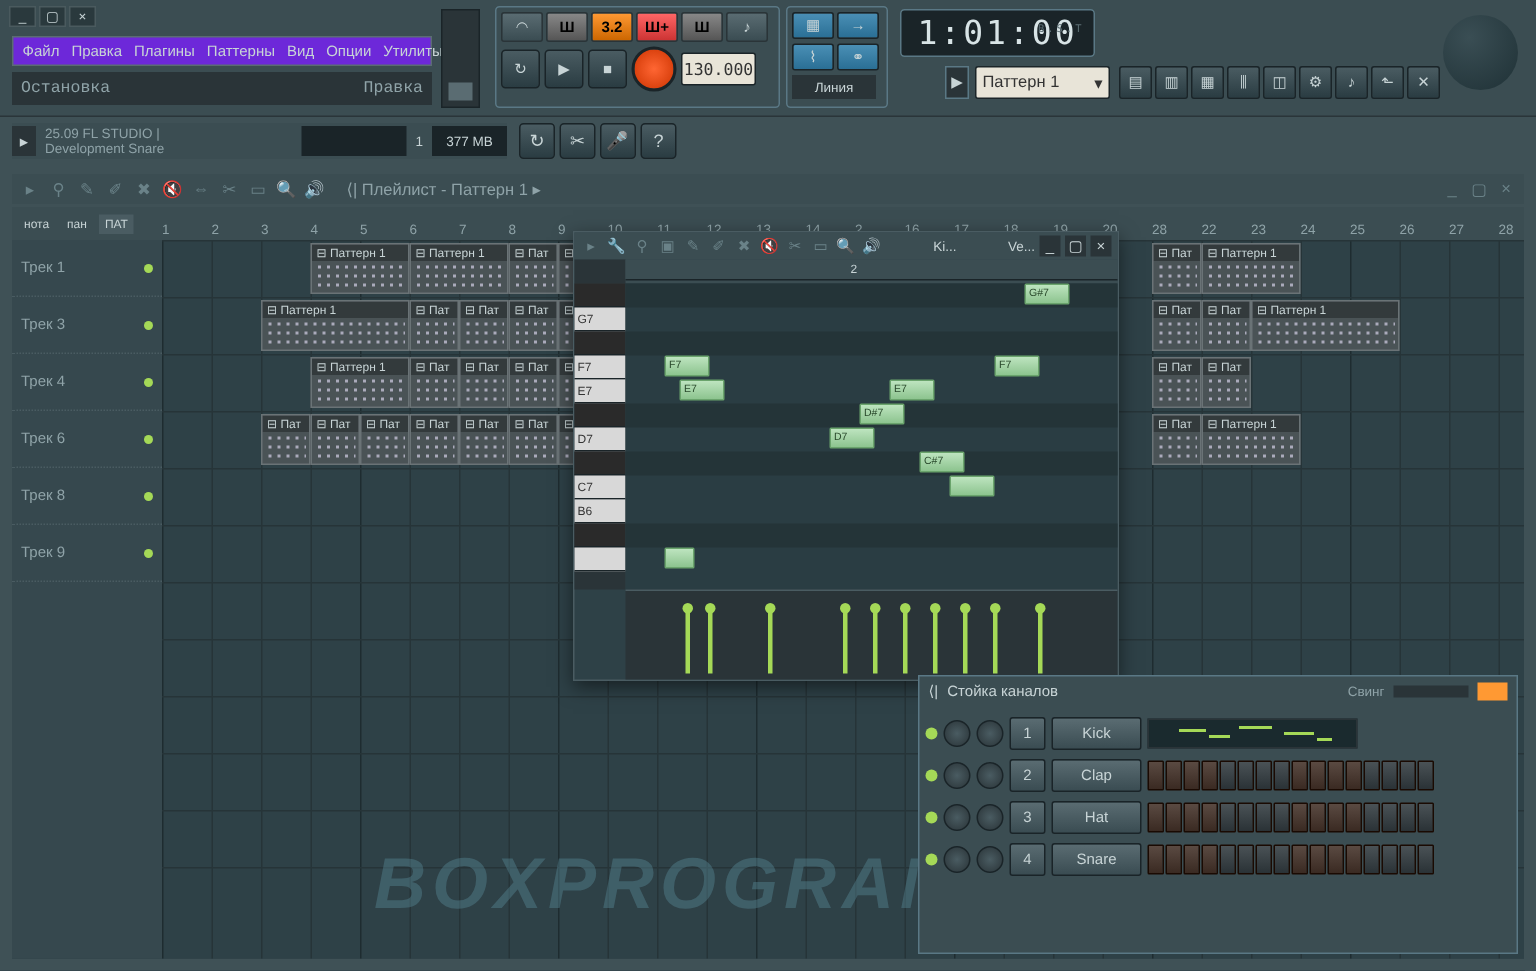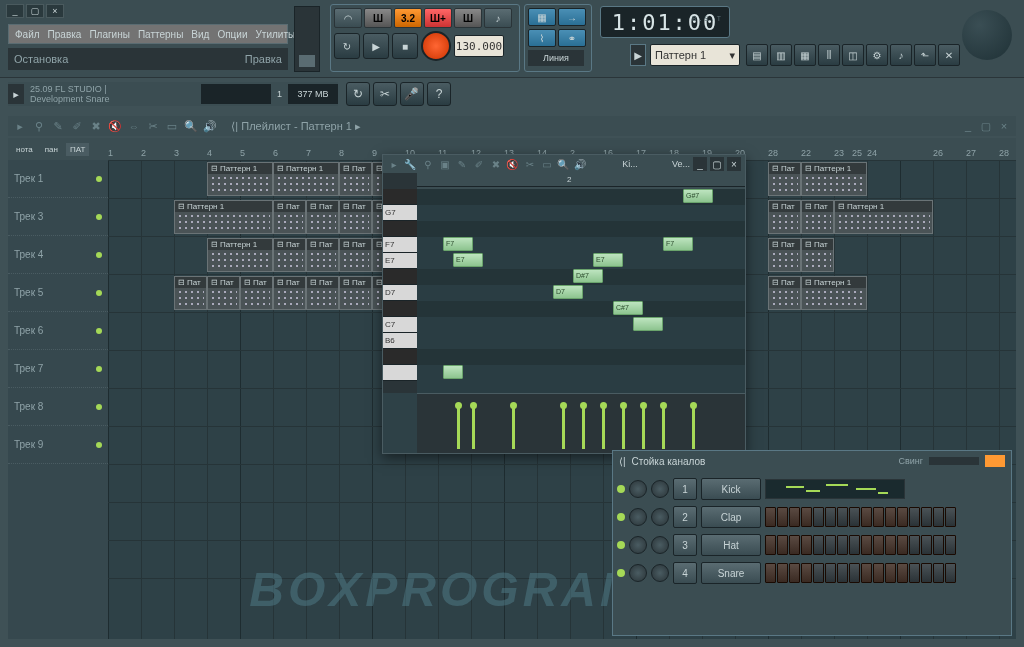--- a/index.html
+++ b/index.html
@@ -3,24 +3,24 @@
 <meta charset="utf-8">
 <style>
 * { margin: 0; padding: 0; box-sizing: border-box; user-select: none; }
 body { width: 1024px; height: 647px; background: #3f5156; font-family: Arial, sans-serif; font-size: 10px; color: #c8d4d6; overflow: hidden; position: relative; }
 
 
 .topbar { height: 78px; background: #3b4d52; border-bottom: 1px solid #2a3539; position: relative; }
 .window-controls { position: absolute; top: 4px; left: 6px; display: flex; gap: 2px; }
 .win-btn { width: 18px; height: 14px; background: #2a393d; border: 1px solid #4a5a5e; display: flex; align-items: center; justify-content: center; font-size: 9px; cursor: pointer; }
 
-.menubar { position: absolute; top: 24px; left: 8px; width: 280px; height: 20px; background: #737373; border: 1px solid #5a6c72; display: flex; align-items: center; padding: 0 2px; }
+.menubar { position: absolute; top: 24px; left: 8px; width: 280px; height: 20px; background: #6d28d9; border: 1px solid #5a6c72; display: flex; align-items: center; padding: 0 2px; }
 .menu-item { padding: 0 4px; font-size: 10px; cursor: pointer; }
 
-.hint-bar { position: absolute; top: 48px; left: 8px; width: 280px; height: 22px; background: #2a3438; display: flex; align-items: center; justify-content: space-between; padding: 0 6px; }
+.hint-bar { position: absolute; top: 48px; left: 8px; width: 280px; height: 22px; background: #2a3438; display: flex; align-items: center; justify-content: space-between; padding: 0 6px; font-family: Liberation Mono, monospace; }
 .hint-text { font-size: 11px; color: #8fa3a8; }
 
 
 .master-slider { position: absolute; top: 6px; left: 294px; width: 26px; height: 66px; background: #2a3438; border: 1px solid #1a2428; }
 .master-slider::after { content: ''; position: absolute; bottom: 4px; left: 4px; right: 4px; height: 12px; background: #5a6c72; }
 
 
 .transport-panel { position: absolute; top: 4px; left: 330px; width: 190px; height: 68px; background: #3b4d52; border: 1px solid #5a7885; border-radius: 3px; }
 .tp-row1 { display: flex; gap: 2px; padding: 3px; }
 .tp-btn { width: 28px; height: 20px; background: linear-gradient(#5a6c72, #3a4c52); border: 1px solid #2a3438; border-radius: 2px; display: flex; align-items: center; justify-content: center; font-size: 10px; cursor: pointer; }
@@ -285,50 +285,42 @@
         <span class="pl-bar-num" style="left: 462px;">2</span>
         <span class="pl-bar-num" style="left: 495px;">16</span>
         <span class="pl-bar-num" style="left: 528px;">17</span>
         <span class="pl-bar-num" style="left: 561px;">18</span>
         <span class="pl-bar-num" style="left: 594px;">19</span>
         <span class="pl-bar-num" style="left: 627px;">20</span>
         <span class="pl-bar-num" style="left: 660px;">28</span>
         <span class="pl-bar-num" style="left: 693px;">22</span>
         <span class="pl-bar-num" style="left: 726px;">23</span>
         <span class="pl-bar-num" style="left: 759px;">24</span>
-        <span class="pl-bar-num" style="left: 744px;">25</span>
+        <span class="pl-bar-num" style="left: 792px;">25</span>
         <span class="pl-bar-num" style="left: 825px;">26</span>
         <span class="pl-bar-num" style="left: 858px;">27</span>
         <span class="pl-bar-num" style="left: 891px;">28</span>
       </div>
   </div>
   <div class="pl-content">
     <div class="track-headers" id="track-headers">
         <div class="track-header">
           <span>Трек 1</span>
           <span class="track-led"></span>
         </div>
         <div class="track-header">
           <span>Трек 3</span>
           <span class="track-led"></span>
         </div>
         <div class="track-header">
           <span>Трек 4</span>
           <span class="track-led"></span>
         </div>
         <div class="track-header">
-          <span>Трек 5</span>
-          <span class="track-led"></span>
-        </div>
-        <div class="track-header">
           <span>Трек 6</span>
-          <span class="track-led"></span>
-        </div>
-        <div class="track-header">
-          <span>Трек 7</span>
           <span class="track-led"></span>
         </div>
         <div class="track-header">
           <span>Трек 8</span>
           <span class="track-led"></span>
         </div>
         <div class="track-header">
           <span>Трек 9</span>
           <span class="track-led"></span>
         </div>

